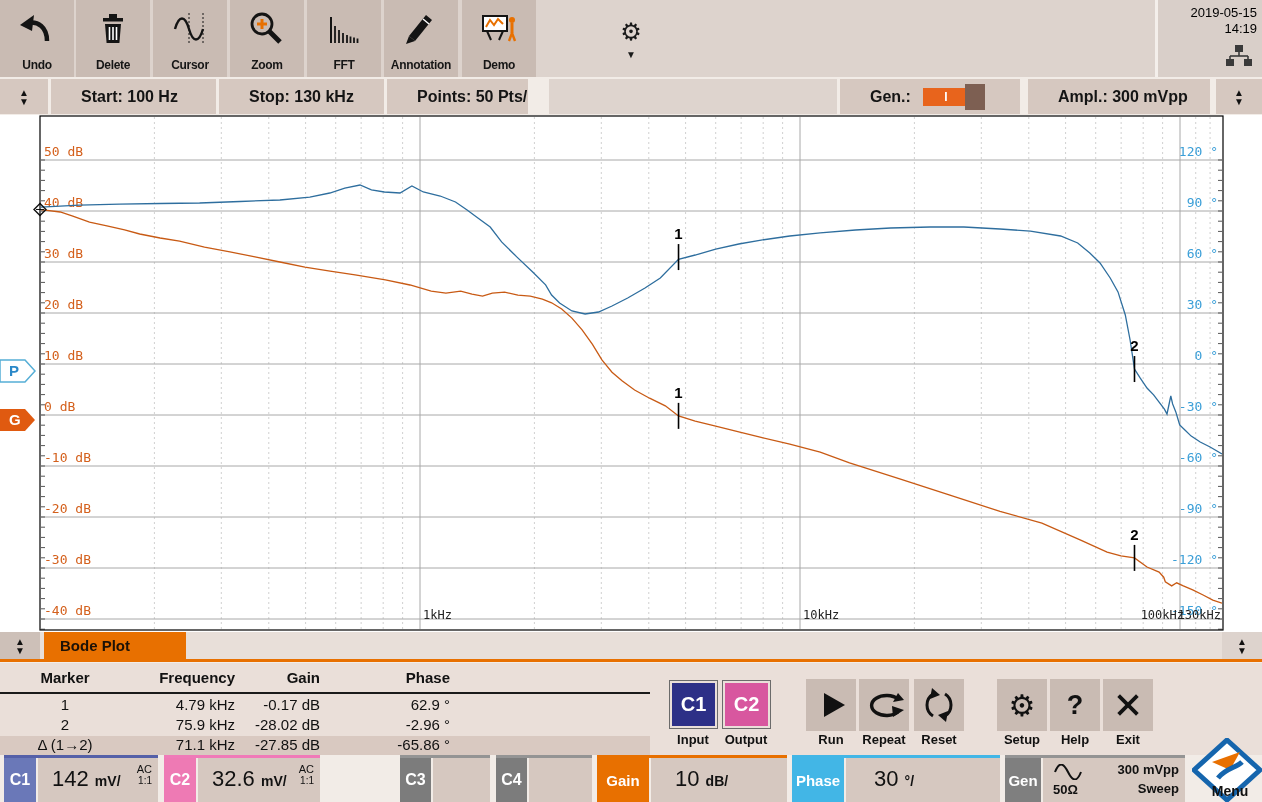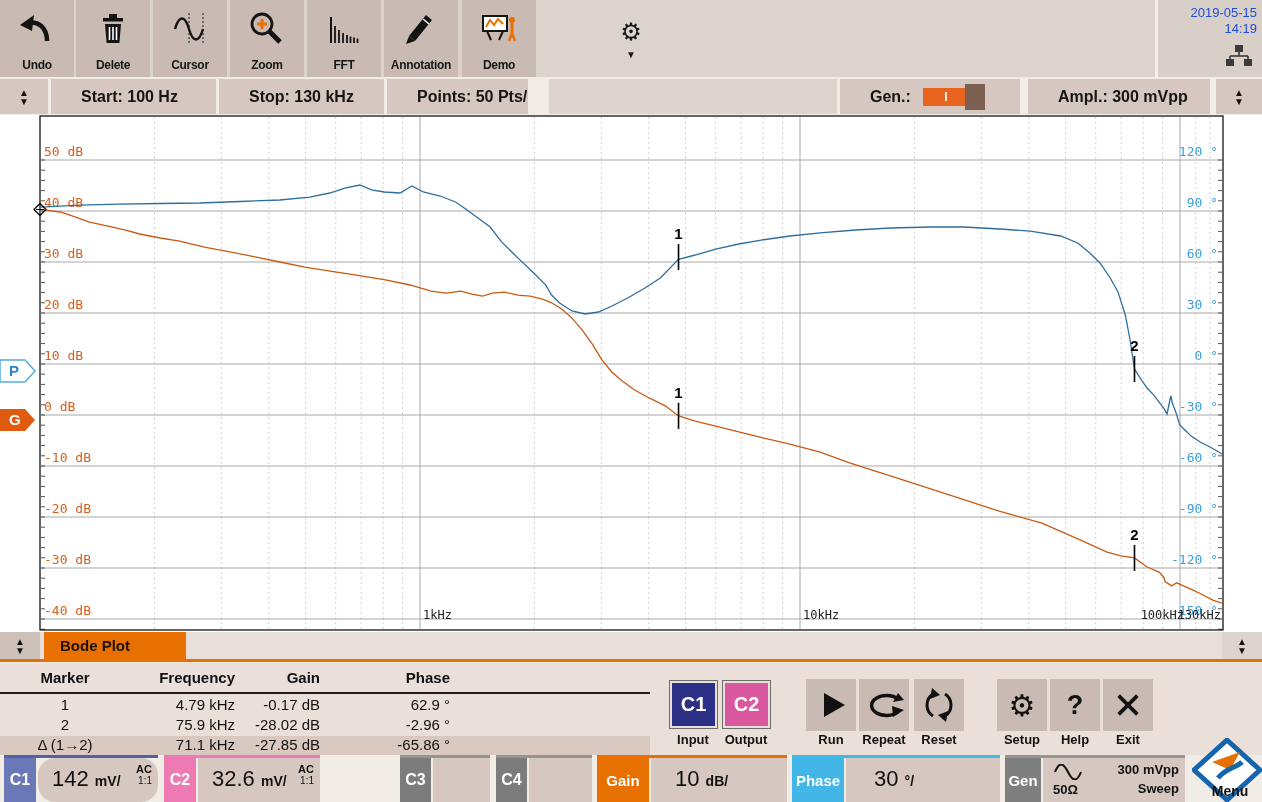--- a/index.html
+++ b/index.html
@@ -9,21 +9,21 @@
   
   .toolbar{position:absolute;left:0;top:0;width:1262px;height:77px;background:#ddd3cd;}
   .tb-btn{position:absolute;top:0;width:74px;height:77px;background:#c9bbb3;
     display:flex;flex-direction:column;align-items:center;justify-content:flex-end;cursor:default;}
   .tb-ico{flex:1;display:flex;align-items:center;justify-content:center;width:100%;}
   .tb-lbl{font-size:12px;font-weight:bold;color:#161616;padding-bottom:5px;letter-spacing:-0.3px;white-space:nowrap;}
   .gearwrap{position:absolute;left:612px;top:0;width:38px;height:77px;display:flex;flex-direction:column;align-items:center;}
   .gear-glyph{font-size:24px;color:#1a1a1a;margin-top:20px;line-height:24px;font-family:"DejaVu Sans",sans-serif;}
   .gear-caret{font-size:10px;color:#1a1a1a;margin-top:6px;line-height:10px;}
   .datepanel{position:absolute;left:1155px;top:0;width:107px;height:77px;background:#d9cfc9;border-left:3px solid #f4efeb;}
-  .datetext{position:absolute;right:8px;top:5px;text-align:right;font-size:13px;line-height:16px;color:#1d4ed8;}
+  .datetext{position:absolute;right:8px;top:5px;text-align:right;font-size:13px;line-height:16px;color:#000000;}
   
   .settings{position:absolute;left:0;top:79px;width:1262px;height:35px;background:#f2ece7;}
   .set-box{position:absolute;top:0;height:35px;background:#d6c8c0;display:flex;align-items:center;
     font-size:16px;font-weight:600;color:#141414;padding-left:30px;box-sizing:border-box;white-space:nowrap;}
   .arrbox{position:absolute;top:0;height:35px;background:#d6c8c0;display:flex;flex-direction:column;
     align-items:center;justify-content:center;color:#111;}
   .arrbox div{font-size:10px;line-height:9px;}
   .filler{position:absolute;top:0;height:35px;background:#ded4ce;}
   .gen-toggle{position:relative;margin-left:12px;width:46px;height:18px;background:#e8641c;
     display:flex;align-items:center;justify-content:center;}
@@ -62,21 +62,21 @@
   .gear2{font-size:30px;color:#111;font-family:"DejaVu Sans",sans-serif;}
   
   .statusbar{position:absolute;left:0;top:755px;width:1262px;height:47px;background:#f2ece7;}
   .stripe{position:absolute;top:0;height:3px;}
   .chanbox{position:absolute;top:3px;height:44px;display:flex;align-items:center;justify-content:center;
     color:#fff;font-size:16px;font-weight:bold;}
   .chanpanel{position:absolute;top:3px;height:44px;background:#d6c8c0;}
   .pv{position:absolute;left:14px;top:8px;font-size:22px;color:#111;white-space:nowrap;}
   .pv .unit{font-size:14px;font-weight:bold;}
   .acp{position:absolute;right:6px;top:5px;text-align:right;color:#111;}
-  .acp .ac{font-size:11px;font-weight:bold;line-height:12px;}
+  .acp .ac{font-size:11px;font-weight:normal;line-height:12px;}
   .acp .probe{font-size:10px;line-height:11px;}
   .genline{position:absolute;font-size:13px;font-weight:600;color:#111;white-space:nowrap;}
   .menu-lbl{position:absolute;left:1207px;top:783px;width:46px;text-align:center;
     font-size:14px;font-weight:bold;color:#111;}
   .logo{position:absolute;left:1192px;top:738px;width:70px;height:64px;}
 </style>
 </head>
 <body>
 
 <div class="screen">
@@ -491,21 +491,21 @@
     </div>
     <div class="act-cap" style="left:1103px;width:50px;">Exit</div>
   </div>
 
   <div class="statusbar">
 
     <div class="stripe" style="left:4px;width:154px;background:#5560a8;"></div>
     <div class="chanbox" style="left:4px;width:32px;background:#6a78b8;">
       <span>C1</span>
     </div>
-    <div class="chanpanel" style="left:38px;width:120px;border-radius:17px;">
+    <div class="chanpanel" style="left:38px;width:120px;">
       <div class="pv"><span>142</span> <span class="unit">mV/</span></div>
       <div class="acp">
           <div class="ac">AC</div>
           <div class="probe">1:1</div>
         </div>
     </div>
 
     <div class="stripe" style="left:164px;width:156px;background:#f07ab8;"></div>
     <div class="chanbox" style="left:164px;width:32px;background:#ee7ab4;">
       <span>C2</span>

